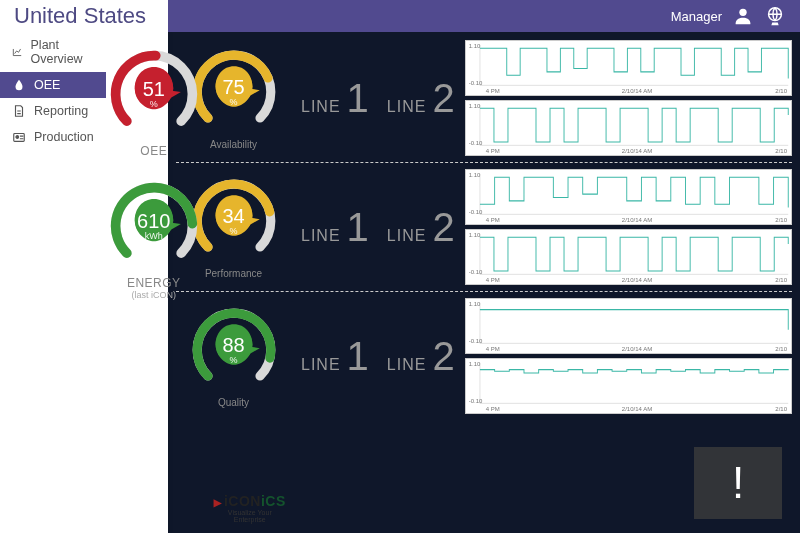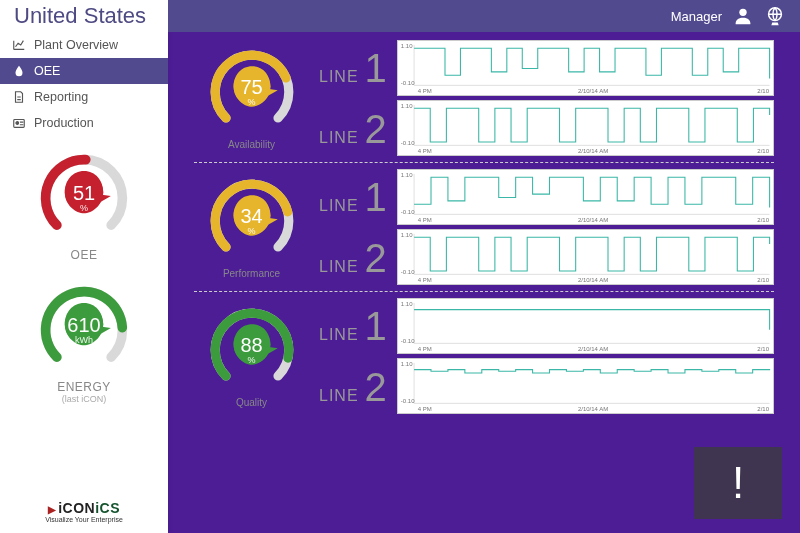--- a/index.html
+++ b/index.html
@@ -2,47 +2,47 @@
 <html><head>
 <meta charset="utf-8">
 <style>
 * { margin: 0; padding: 0; box-sizing: border-box; }
 body { font-family: "Segoe UI", Arial, sans-serif; background: #f5f5f5; width: 800px; height: 533px; overflow: hidden; }
 .app { display: flex; flex-direction: column; width: 100%; height: 100%; }
 .header { height: 32px; background: #514a8f; display: flex; align-items: center; justify-content: flex-end; padding: 0 14px; gap: 10px; color: #fff; font-size: 13px; }
 .header .title-wrap { position: absolute; left: 0; top: 0; background: #fff; height: 32px; padding: 3px 14px 0; font-size: 22px; color: #4e4a83; width: 168px; }
 .avatar-icon, .globe-icon { width: 22px; height: 22px; display: inline-flex; align-items: center; justify-content: center; }
 .body { flex: 1; display: flex; overflow: hidden; }
-.sidebar { width: 168px; background: #fff; display: flex; flex-direction: column; box-shadow: 2px 0 4px rgba(0,0,0,.05); z-index: 2; }
+.sidebar { width: 168px; background: #fff; display: flex; flex-direction: row; box-shadow: 2px 0 4px rgba(0,0,0,.05); z-index: 2; }
 .nav { display: flex; flex-direction: column; }
 .nav-item { display: flex; align-items: center; gap: 8px; padding: 6px 12px; font-size: 12.5px; color: #555; cursor: pointer; }
 .nav-item.active { background: #514a8f; color: #fff; }
 .nav-item .ico { width: 14px; height: 14px; display: inline-flex; align-items: center; justify-content: center; font-size: 11px; }
 .gauges { display: flex; flex-direction: column; align-items: center; gap: 20px; padding: 14px 0 6px; }
 .gauge-wrap { display: flex; flex-direction: column; align-items: center; }
 .gauge-lg { width: 96px; height: 96px; position: relative; }
 .gauge-lg svg { width: 100%; height: 100%; }
 .gauge-center { position: absolute; inset: 0; display: flex; flex-direction: column; align-items: center; justify-content: center; color: #fff; }
 .gauge-val { font-size: 20px; font-weight: 300; line-height: 1; }
 .gauge-unit { font-size: 9px; opacity: .9; }
 .gauge-label { font-size: 12px; color: #888; margin-top: 2px; letter-spacing: .5px; }
 .gauge-sub { font-size: 9px; color: #aaa; }
 .logo-block { margin-top: auto; padding: 6px 12px 10px; text-align: center; }
 .logo-block .brand { font-size: 14px; font-weight: 700; color: #222; letter-spacing: .5px; }
 .logo-block .brand .blue { color: #14532d; }
 .logo-block .tag { font-size: 7px; color: #333; }
 .logo-block .tri { color: #a22; font-size: 10px; margin-right: 2px; }
-.main { flex: 1; background: #4c1d95; padding: 8px 26px 0; overflow: hidden; position: relative; }
+.main { flex: 1; background: #0f172a; padding: 8px 8px 0; overflow: hidden; position: relative; }
 .row { display: flex; align-items: center; gap: 6px; padding-bottom: 6px; border-bottom: 1px dashed #ccc; margin-bottom: 6px; }
 .row:last-child { border-bottom: none; }
 .row-gauge { width: 115px; display: flex; flex-direction: column; align-items: center; }
 .row-gauge .g { width: 92px; height: 92px; position: relative; }
 .row-gauge .g svg { width: 100%; height: 100%; }
 .row-gauge .glabel { font-size: 10px; color: #888; margin-top: 1px; }
-.line-labels { display: flex; flex-direction: column; gap: 25px; align-items: center; padding: 0 4px; }
+.line-labels { display: flex; flex-direction: row; gap: 18px; align-items: center; padding: 0 4px; }
 .line-lbl { display: flex; align-items: baseline; gap: 6px; color: #999; }
 .line-lbl .word { font-size: 16px; font-weight: 300; letter-spacing: 1px; }
 .line-lbl .num { font-size: 40px; font-weight: 300; line-height: .9; }
 .charts { flex: 1; display: flex; flex-direction: column; gap: 4px; }
 .chart { height: 56px; background: #fff; border: 1px solid #ccc; position: relative; overflow: hidden; }
 .chart svg { position: absolute; inset: 0; width: 100%; height: 100%; }
 .chart .ytick { position: absolute; left: 3px; font-size: 6px; color: #777; }
 .chart .xtick { position: absolute; bottom: 1px; font-size: 6px; color: #777; }
 .alert { position: absolute; right: 18px; bottom: 14px; width: 88px; height: 72px; background: rgba(60,60,60,.78); display: flex; align-items: center; justify-content: center; color: #fff; font-size: 44px; font-weight: 300; cursor: pointer; }
 </style>

